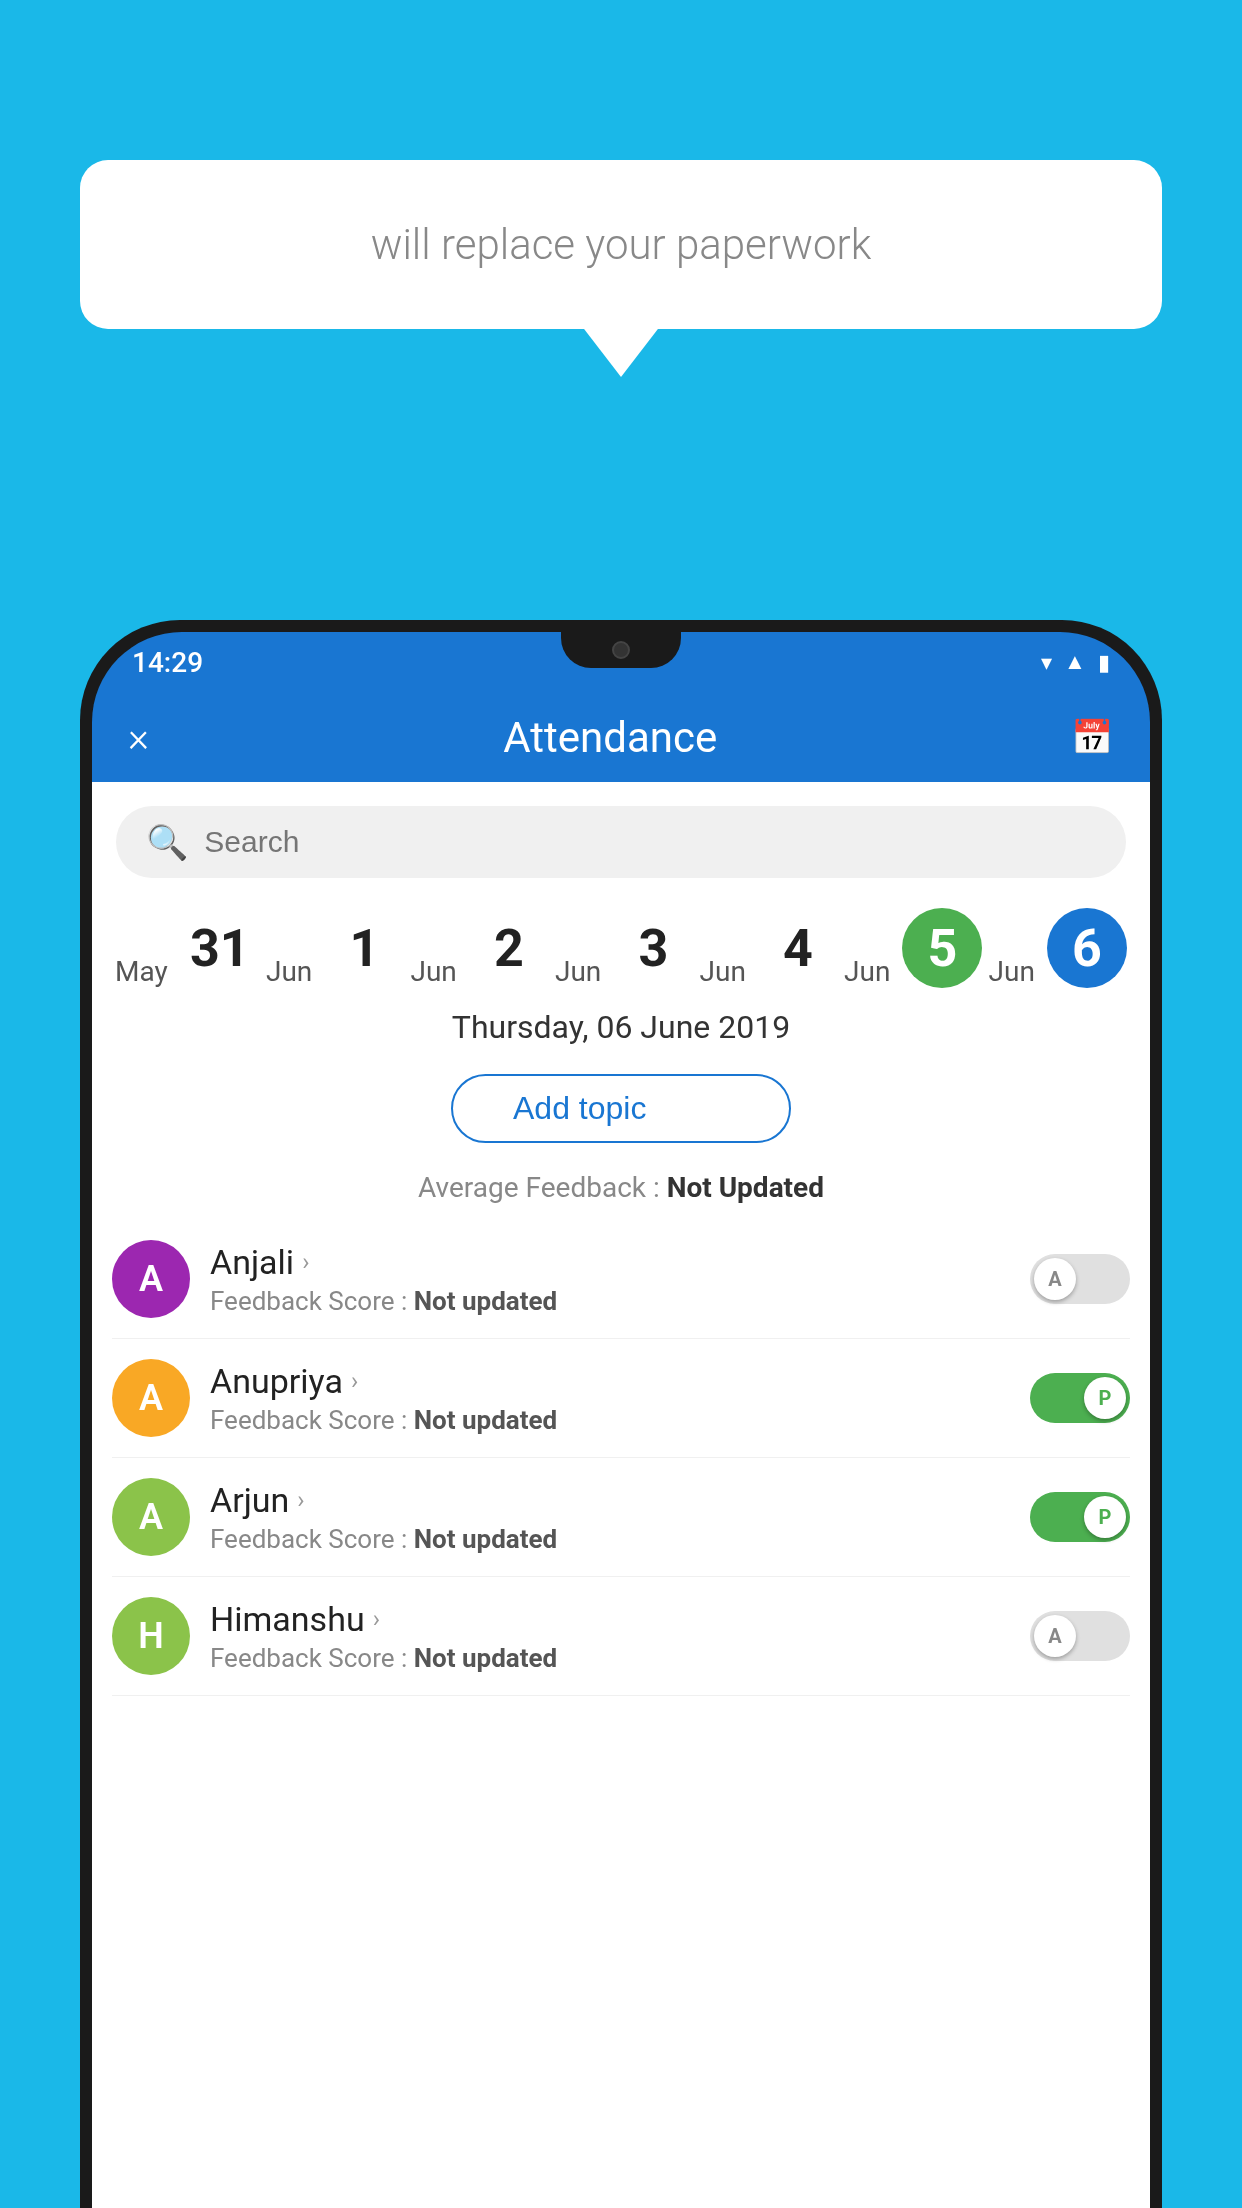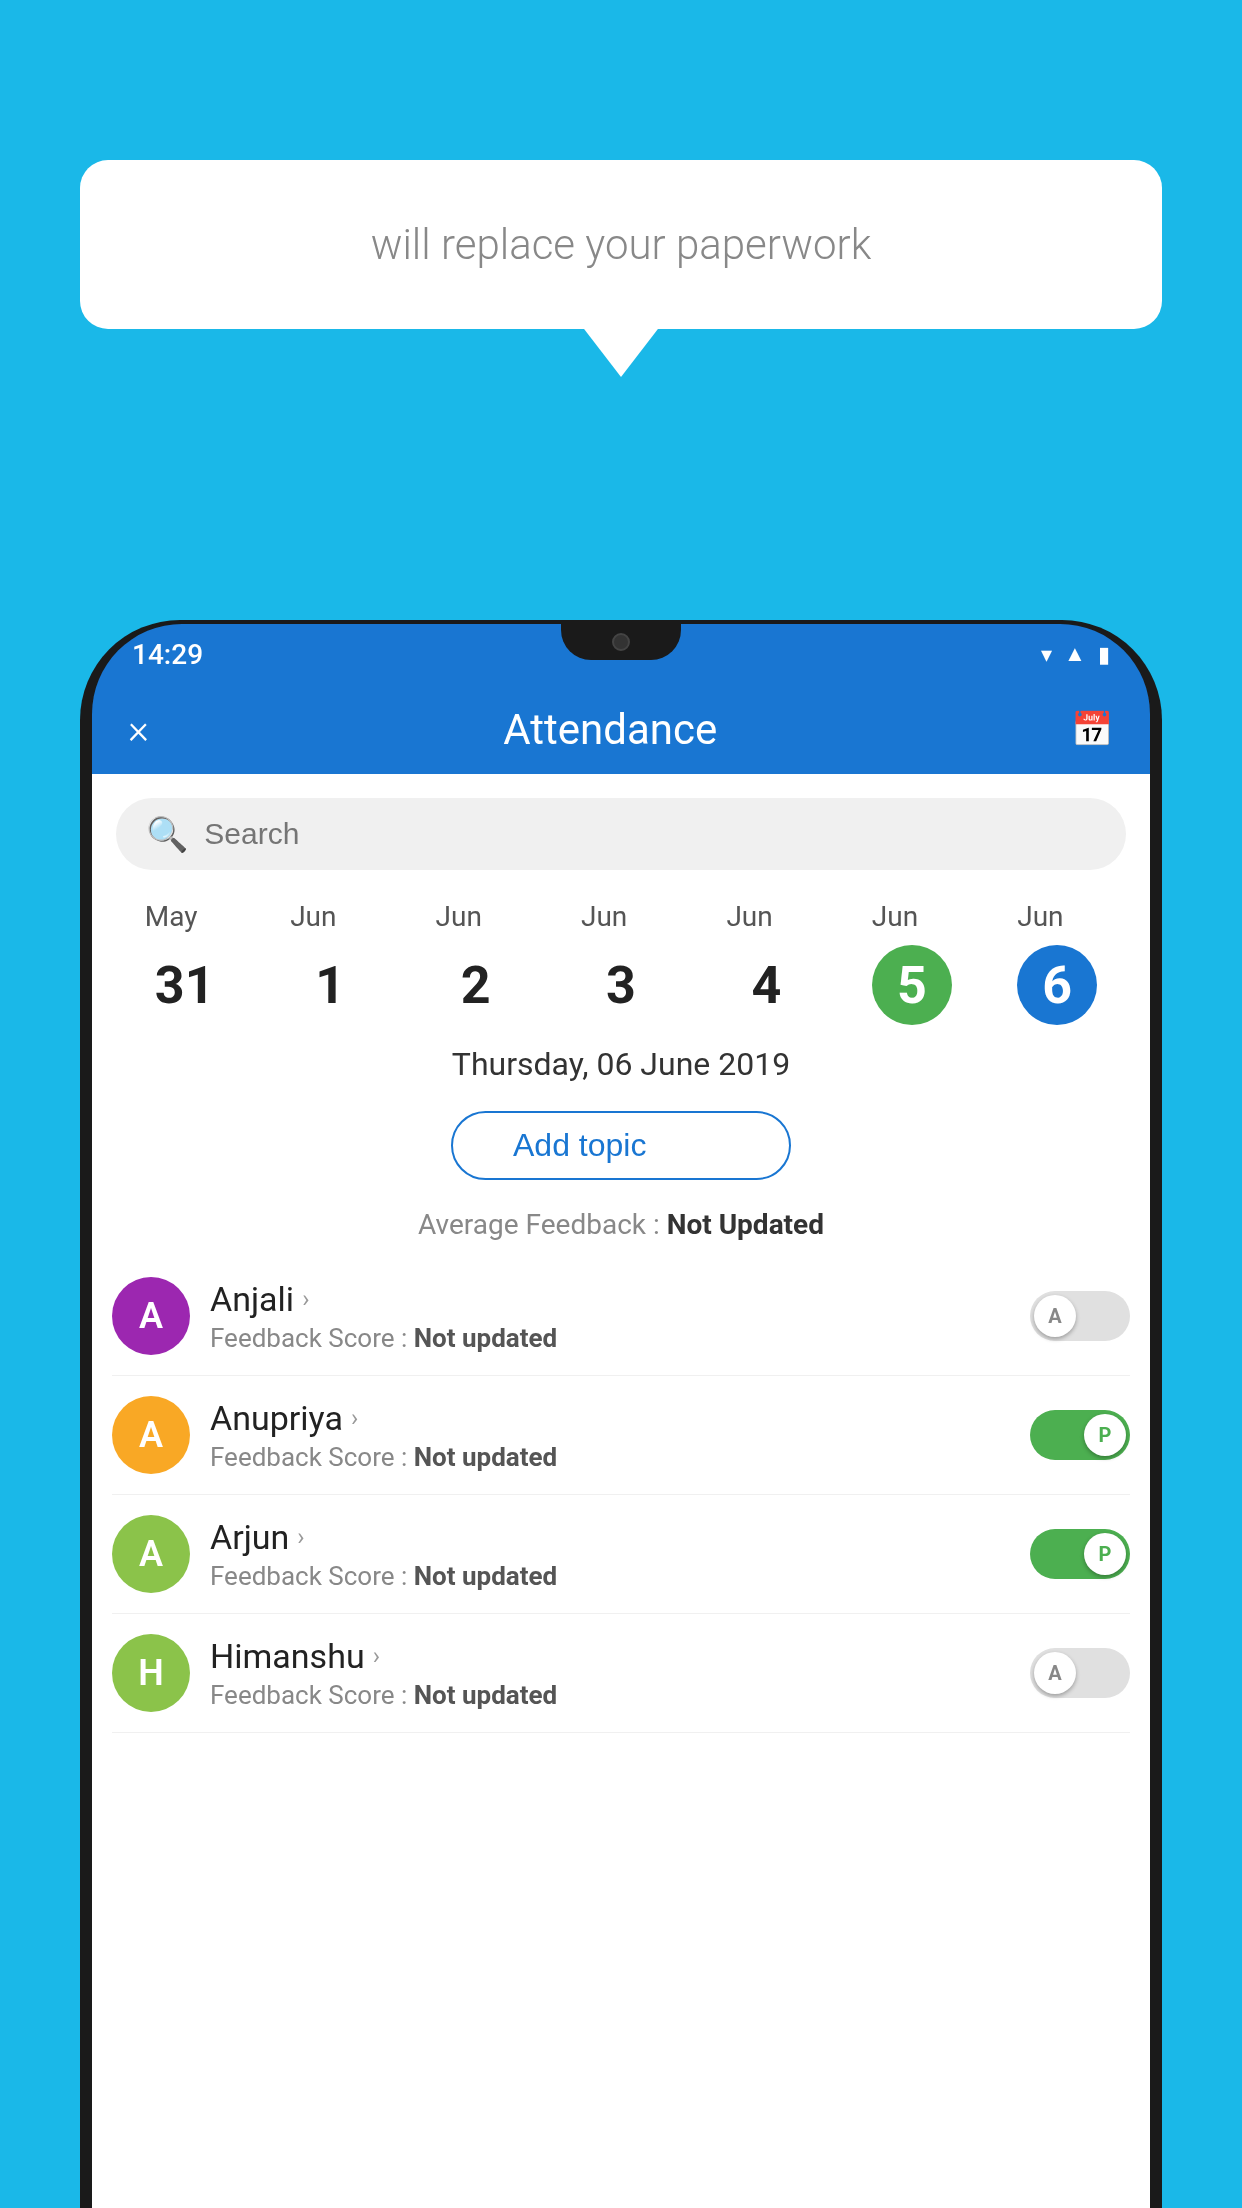--- a/index.html
+++ b/index.html
@@ -50,21 +50,21 @@
 
     
     .phone-frame {
       position: absolute;
       top: 620px;
       left: 80px;
       right: 80px;
       bottom: 0;
       background: #1a1a1a;
       border-radius: 100px 100px 0 0;
-      padding: 4px 12px 0 12px;
+      padding: 12px 12px 0 12px;
       overflow: hidden;
     }
     
     
     .phone-inner {
       background: #1a1a1a;
       border-radius: 90px 90px 0 0;
       overflow: hidden;
       height: 100%;
       position: relative;
@@ -176,22 +176,22 @@
 
     
     .date-strip {
       display: flex;
       padding: 30px 20px 10px 20px;
       justify-content: space-around;
       align-items: flex-start;
     }
     .date-col {
       display: flex;
-      flex-direction: column;
-      align-items: flex-start;
+      flex-direction: row;
+      align-items: flex-end;
       gap: 12px;
       cursor: pointer;
     }
     .date-month {
       font-size: 28px;
       color: #555;
     }
     .date-num {
       font-size: 52px;
       font-weight: 700;

